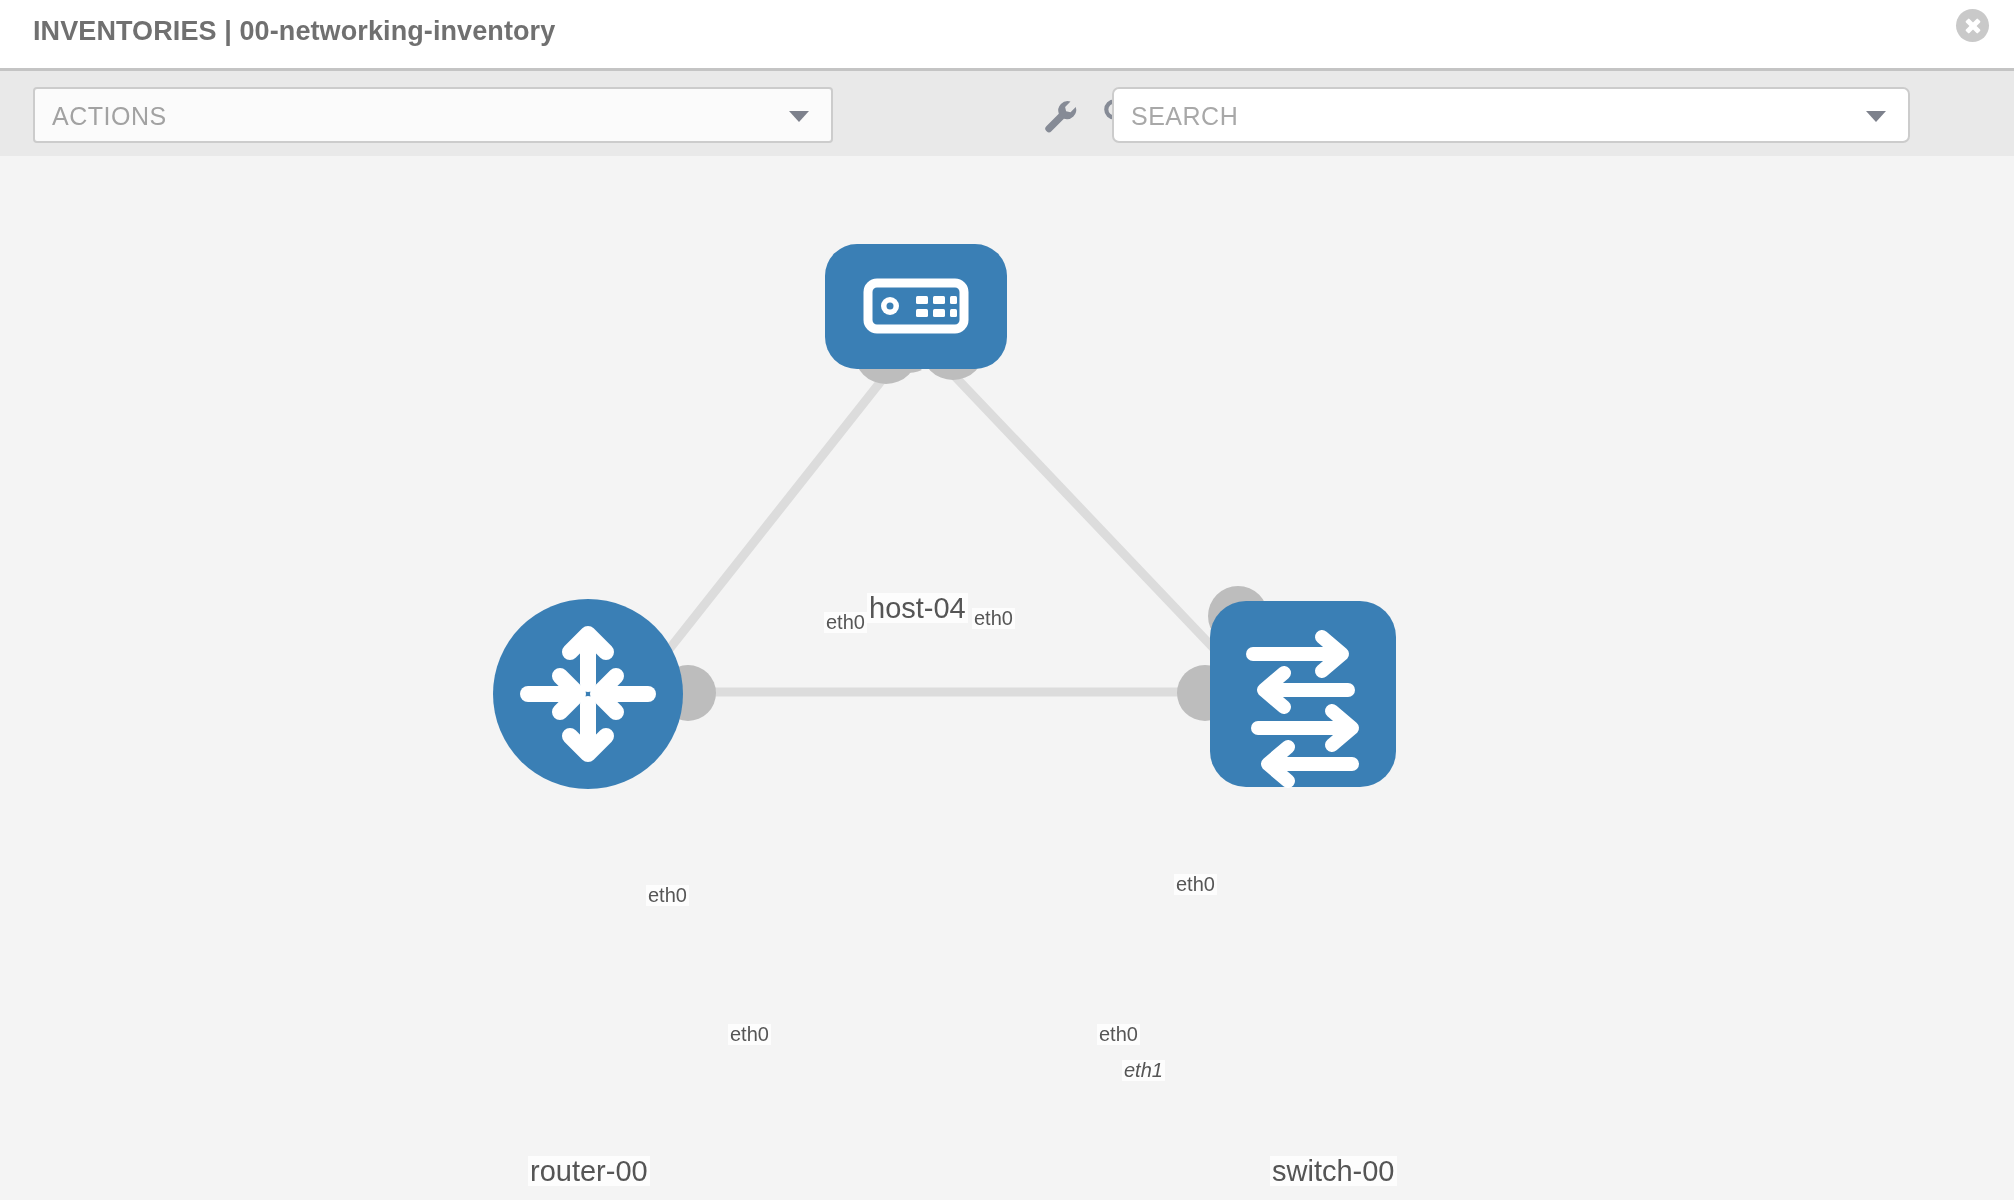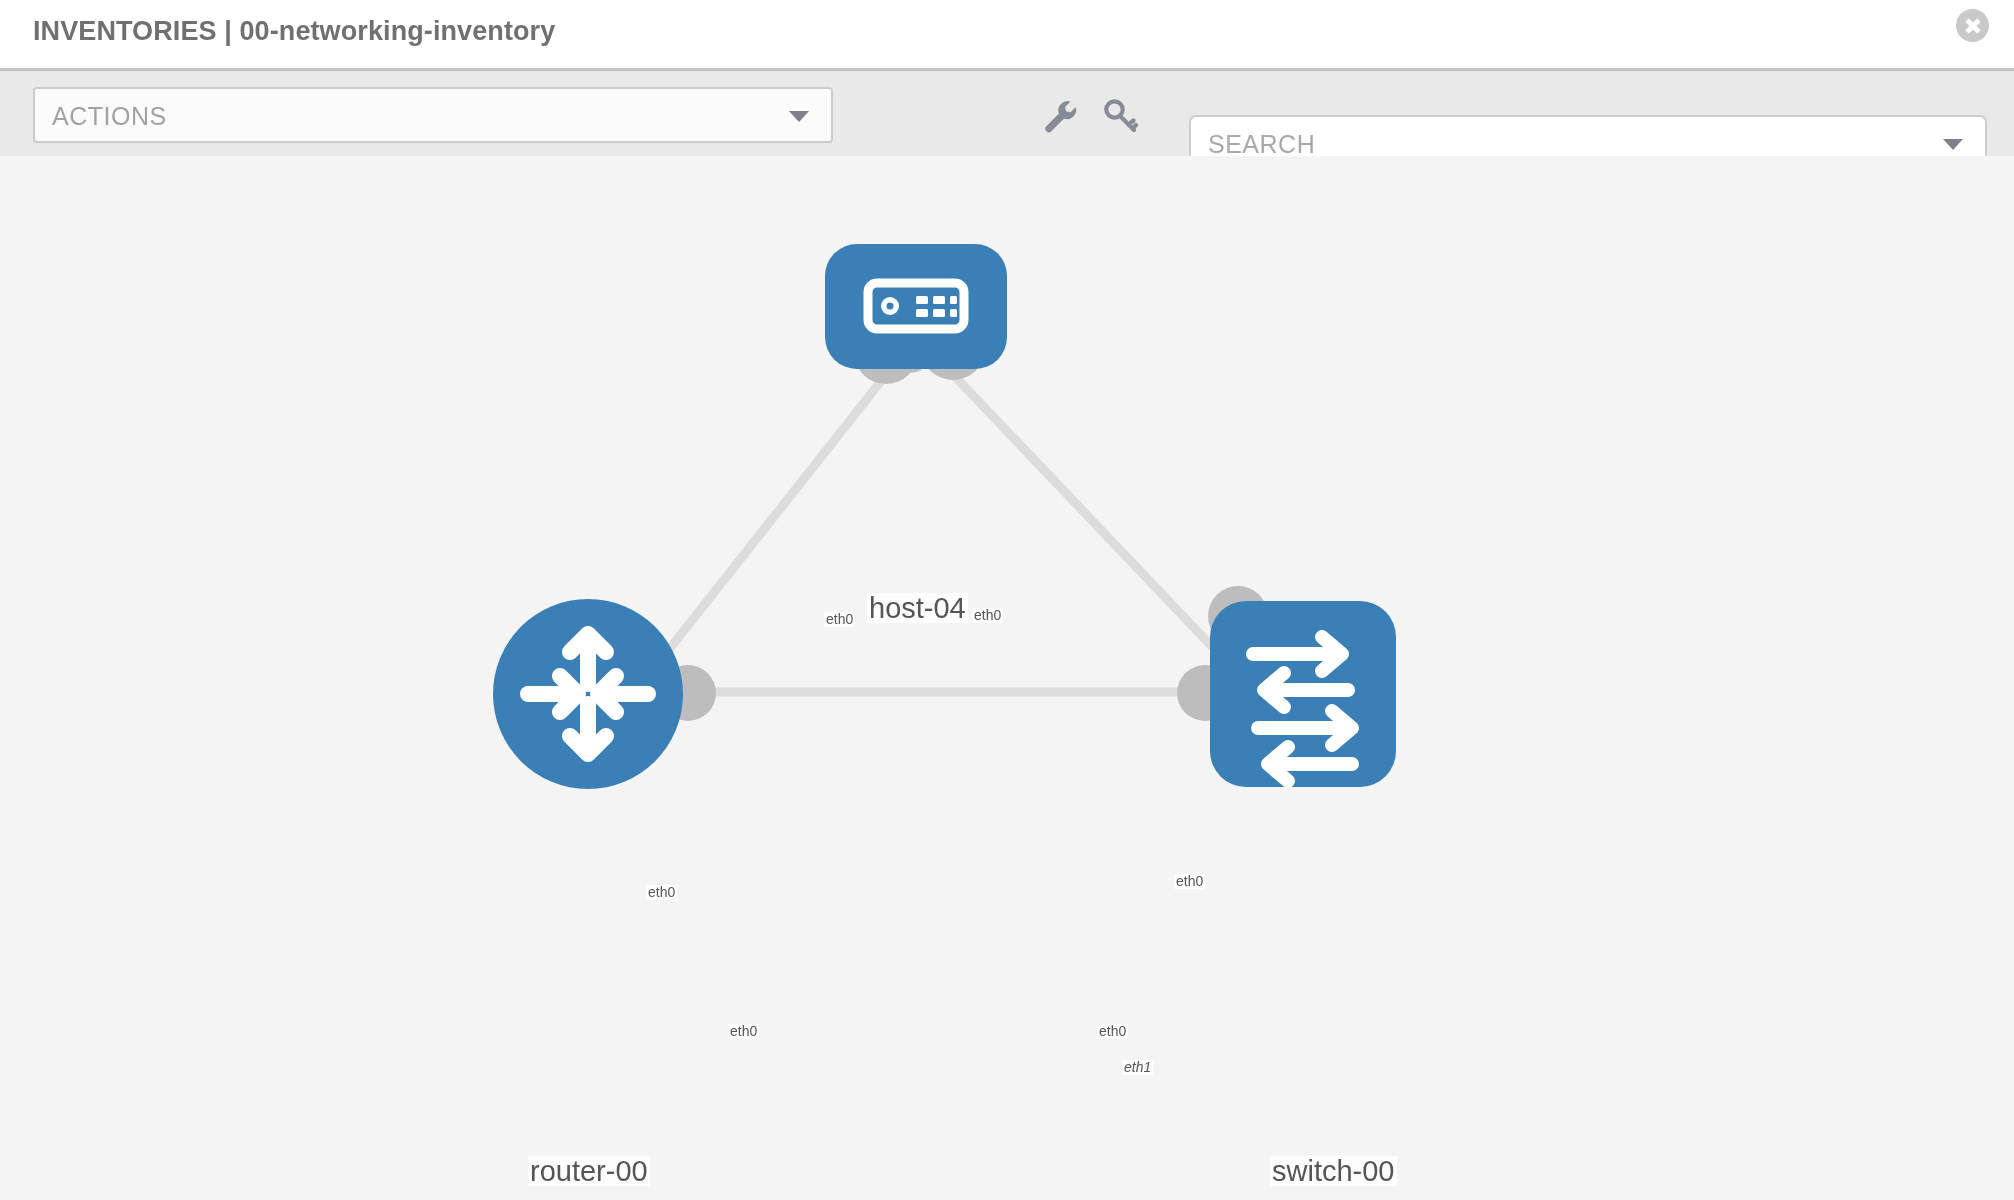--- a/index.html
+++ b/index.html
@@ -91,27 +91,26 @@
     position: absolute;
     top: 24px;
     width: 42px; height: 42px;
     cursor: pointer;
   }
   .tool-icon.wrench { left: 1039px; }
   .tool-icon.key    { left: 1099px; }
 
   .search-box {
     position: absolute;
-    left: 1189px; top: 16px;
+    left: 1112px; top: 16px;
     width: 798px; height: 56px;
     background: #ffffff;
     border: 2px solid #cccccc;
     border-radius: 7px;
     cursor: text;
-    margin-top: 28px;
   }
   .search-box .ph {
     position: absolute;
     left: 17px; top: 13px;
     font-size: 25px;
     color: #a8a8a8;
     letter-spacing: 0.5px;
   }
 
   
@@ -133,21 +132,21 @@
     position: absolute;
     font-size: 29px;
     color: #555555;
     background: #fdfdfd;
     white-space: nowrap;
     line-height: 1.05;
     padding: 0 2px;
   }
   .elabel {
     position: absolute;
-    font-size: 14px;
+    font-size: 20px;
     color: #565656;
     background: #fdfdfd;
     white-space: nowrap;
     line-height: 1.05;
     padding: 0 2px;
   }
 </style>
 </head>
 <body>
 

